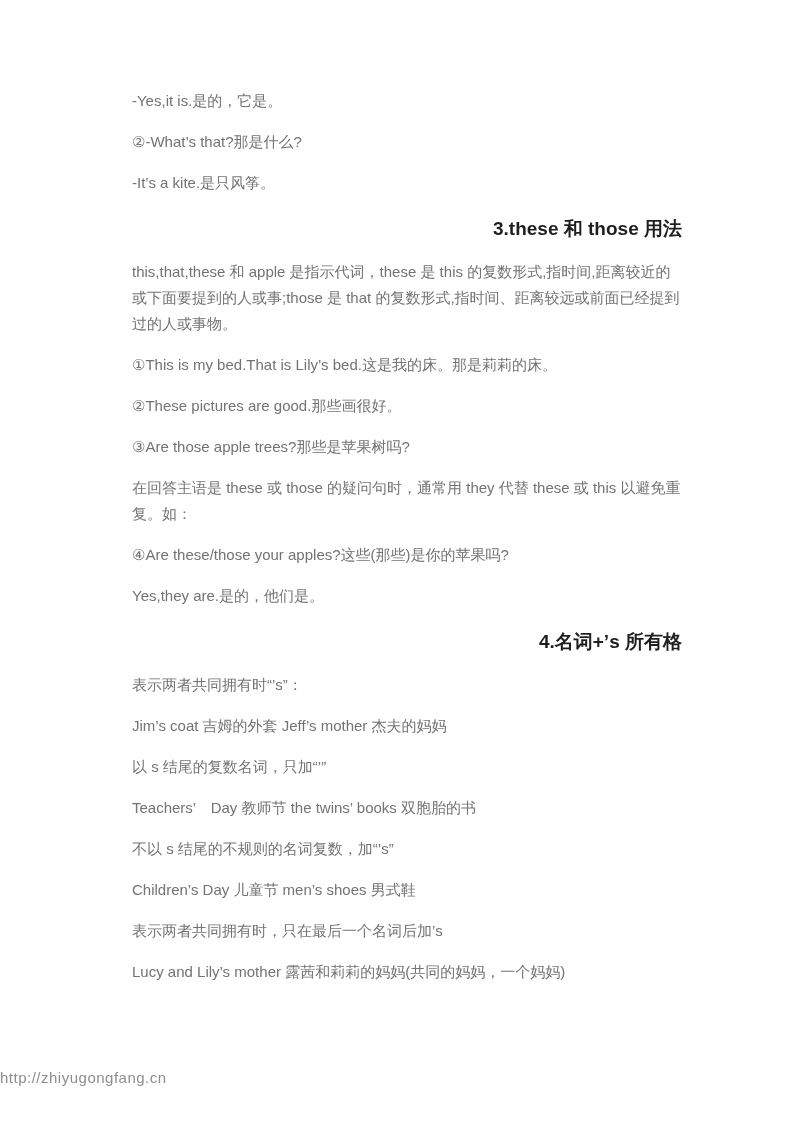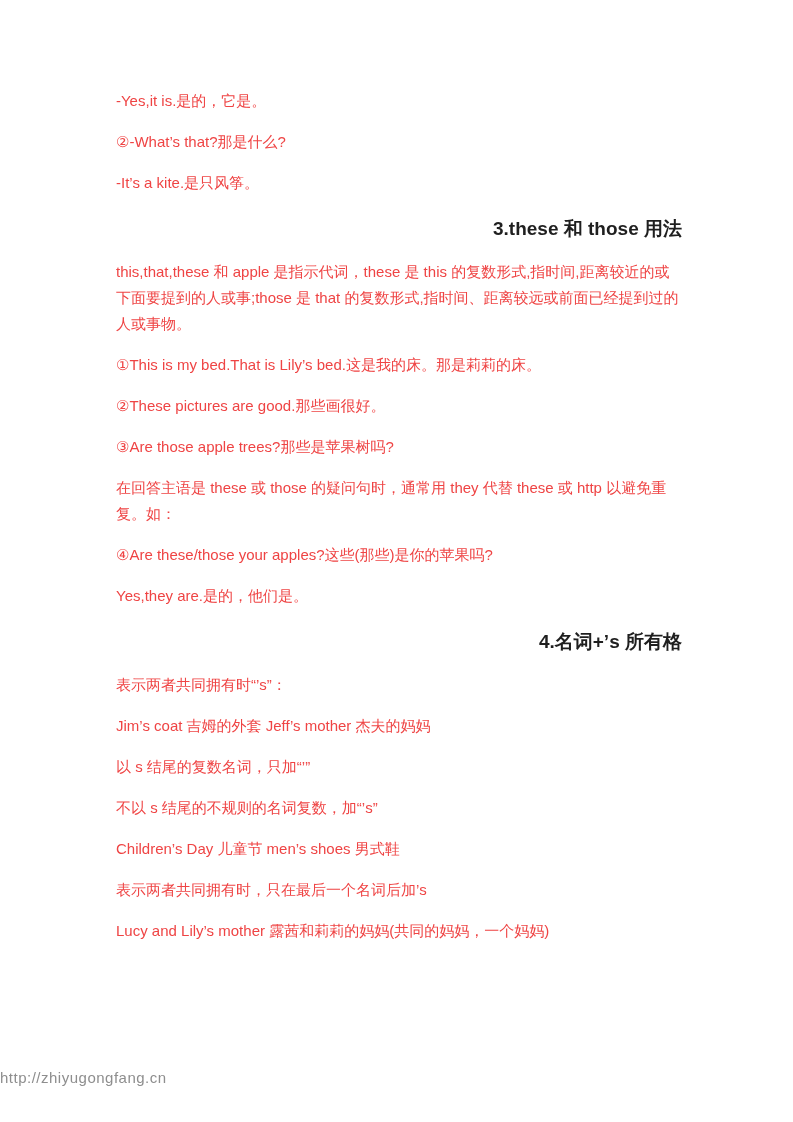--- a/index.html
+++ b/index.html
@@ -17,22 +17,22 @@
   }
   .content {
     position: absolute;
     left: 116px;
     top: 88px;
     width: 566px;
   }
   .doc-line {
     font-size: 15px;
     line-height: 26px;
-    color: #ef4444;
-    margin: 0 0 15px 0;
+    color: #737373;
+    margin: 0 0 15px 16px;
     word-break: break-word;
   }
   .doc-heading {
     font-size: 19px;
     line-height: 25px;
     color: #1f1f1f;
     font-weight: bold;
     margin: 20px 0 18px 0;
     text-align: right;
   }
@@ -55,26 +55,27 @@
   <div class="content">
 
   <p class="doc-line">-Yes,it is.是的，它是。</p>
       <p class="doc-line">②-What’s that?那是什么?</p>
       <p class="doc-line">-It’s a kite.是只风筝。</p>
       <h2 class="doc-heading">3.these 和 those 用法</h2>
       <p class="doc-line">this,that,these 和 apple 是指示代词，these 是 this 的复数形式,指时间,距离较近的或下面要提到的人或事;those 是 that 的复数形式,指时间、距离较远或前面已经提到过的人或事物。</p>
       <p class="doc-line">①This is my bed.That is Lily’s bed.这是我的床。那是莉莉的床。</p>
       <p class="doc-line">②These pictures are good.那些画很好。</p>
       <p class="doc-line">③Are those apple trees?那些是苹果树吗?</p>
-      <p class="doc-line">在回答主语是 these 或 those 的疑问句时，通常用 they 代替 these 或 http 以避免重复。如：</p>
+      <p class="doc-line">在回答主语是 these 或 those 的疑问句时，通常用 they 代替 these 或 this 以避免重复。如：</p>
       <p class="doc-line">④Are these/those your apples?这些(那些)是你的苹果吗?</p>
       <p class="doc-line">Yes,they are.是的，他们是。</p>
       <h2 class="doc-heading">4.名词+’s 所有格</h2>
       <p class="doc-line">表示两者共同拥有时“’s”：</p>
       <p class="doc-line">Jim’s coat 吉姆的外套 Jeff’s mother 杰夫的妈妈</p>
       <p class="doc-line">以 s 结尾的复数名词，只加“’”</p>
+      <p class="doc-line">Teachers’　Day 教师节 the twins’ books 双胞胎的书</p>
       <p class="doc-line">不以 s 结尾的不规则的名词复数，加“’s”</p>
       <p class="doc-line">Children’s Day 儿童节 men’s shoes 男式鞋</p>
       <p class="doc-line">表示两者共同拥有时，只在最后一个名词后加’s</p>
       <p class="doc-line">Lucy and Lily’s mother 露茜和莉莉的妈妈(共同的妈妈，一个妈妈)</p>
     </div>
   <div class="footer">http://zhiyugongfang.cn</div>
 </div>
 
 </body></html>

